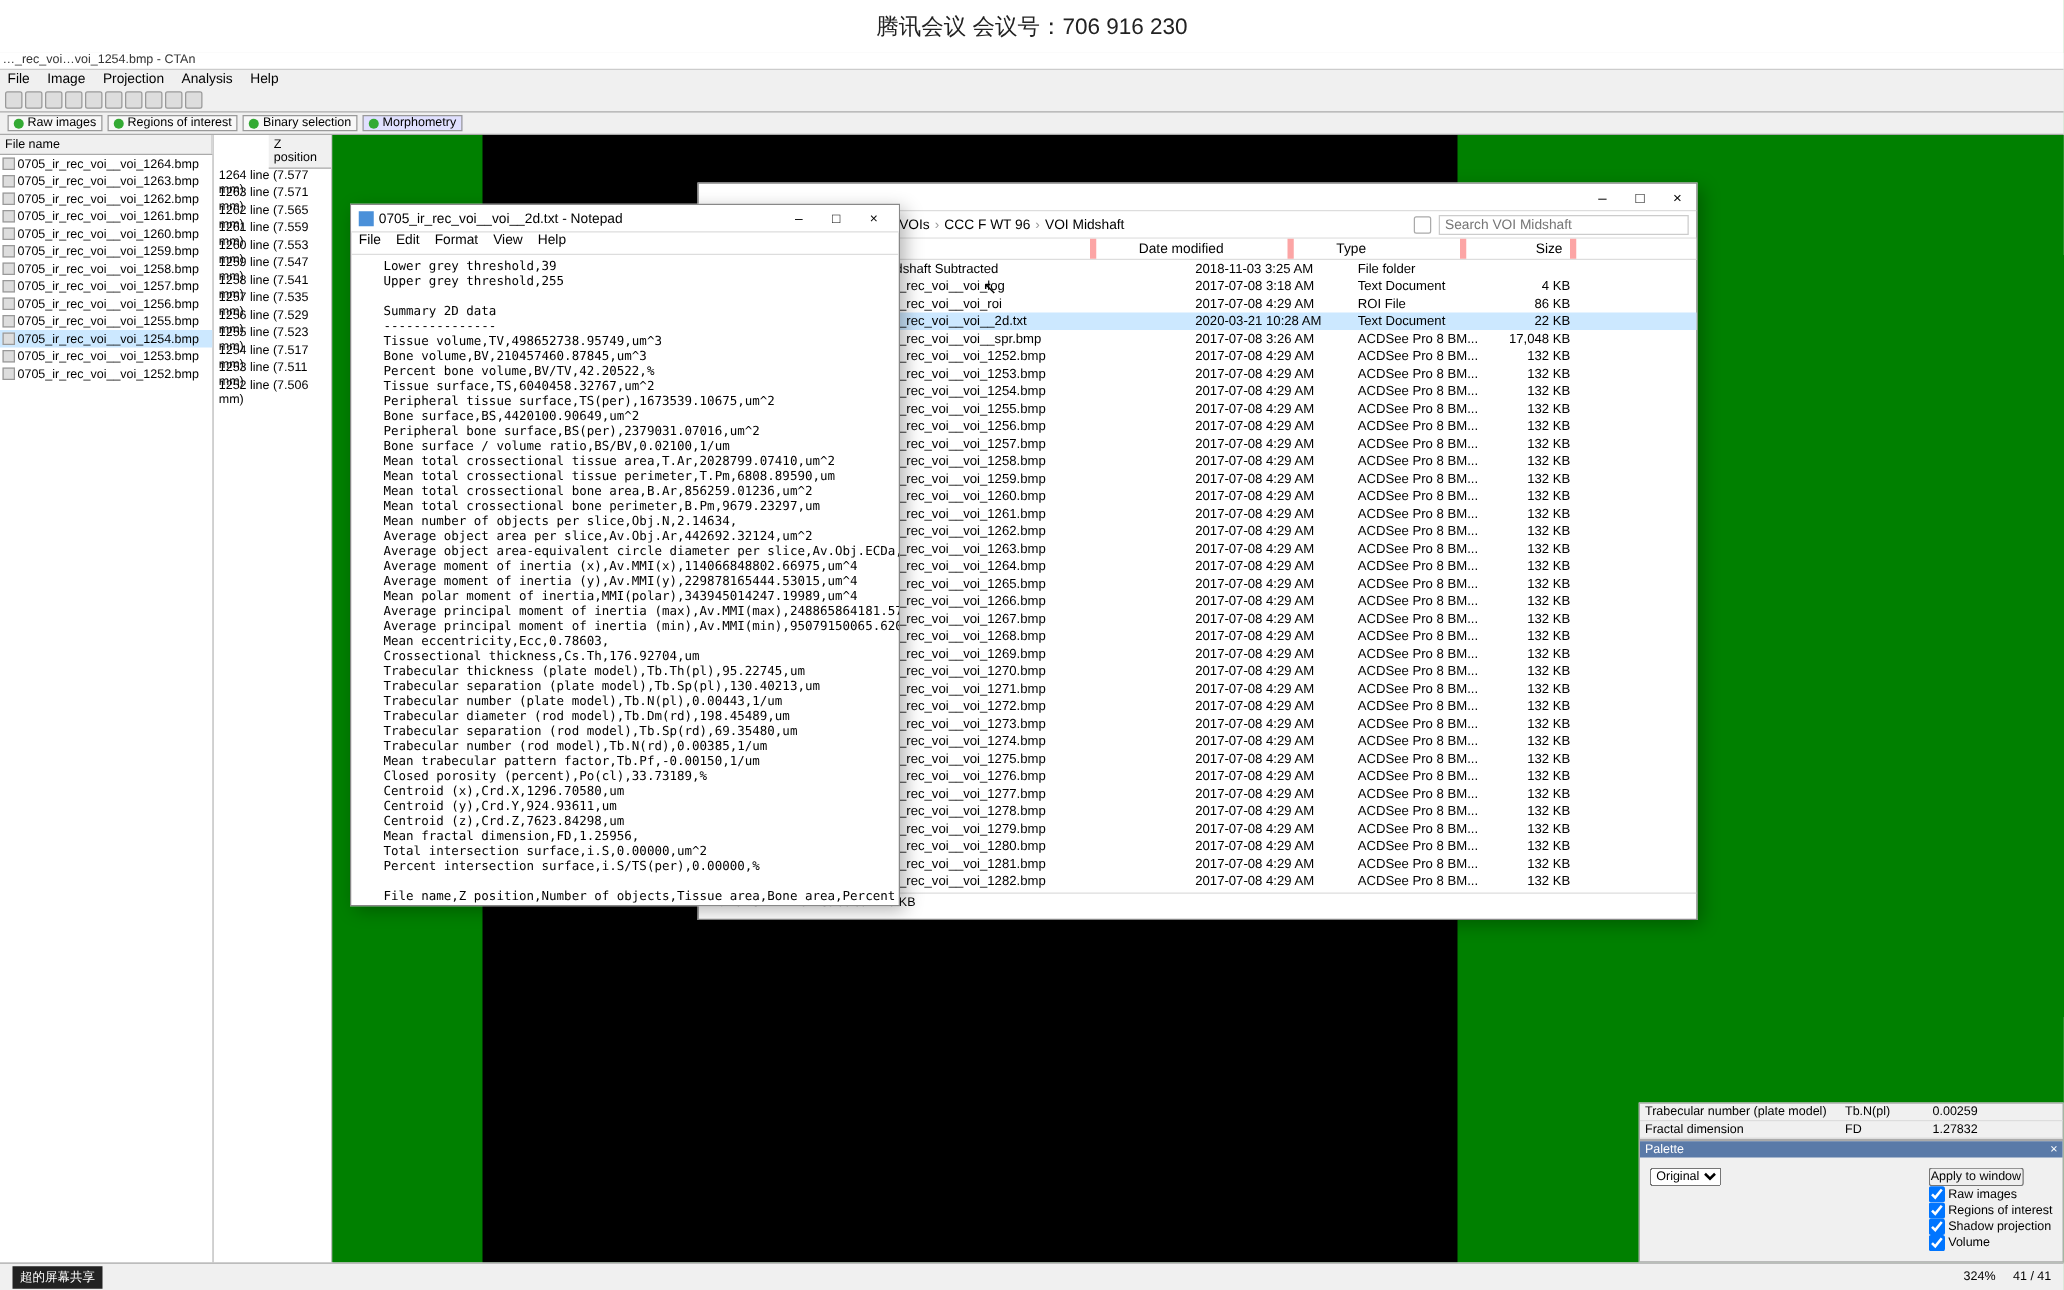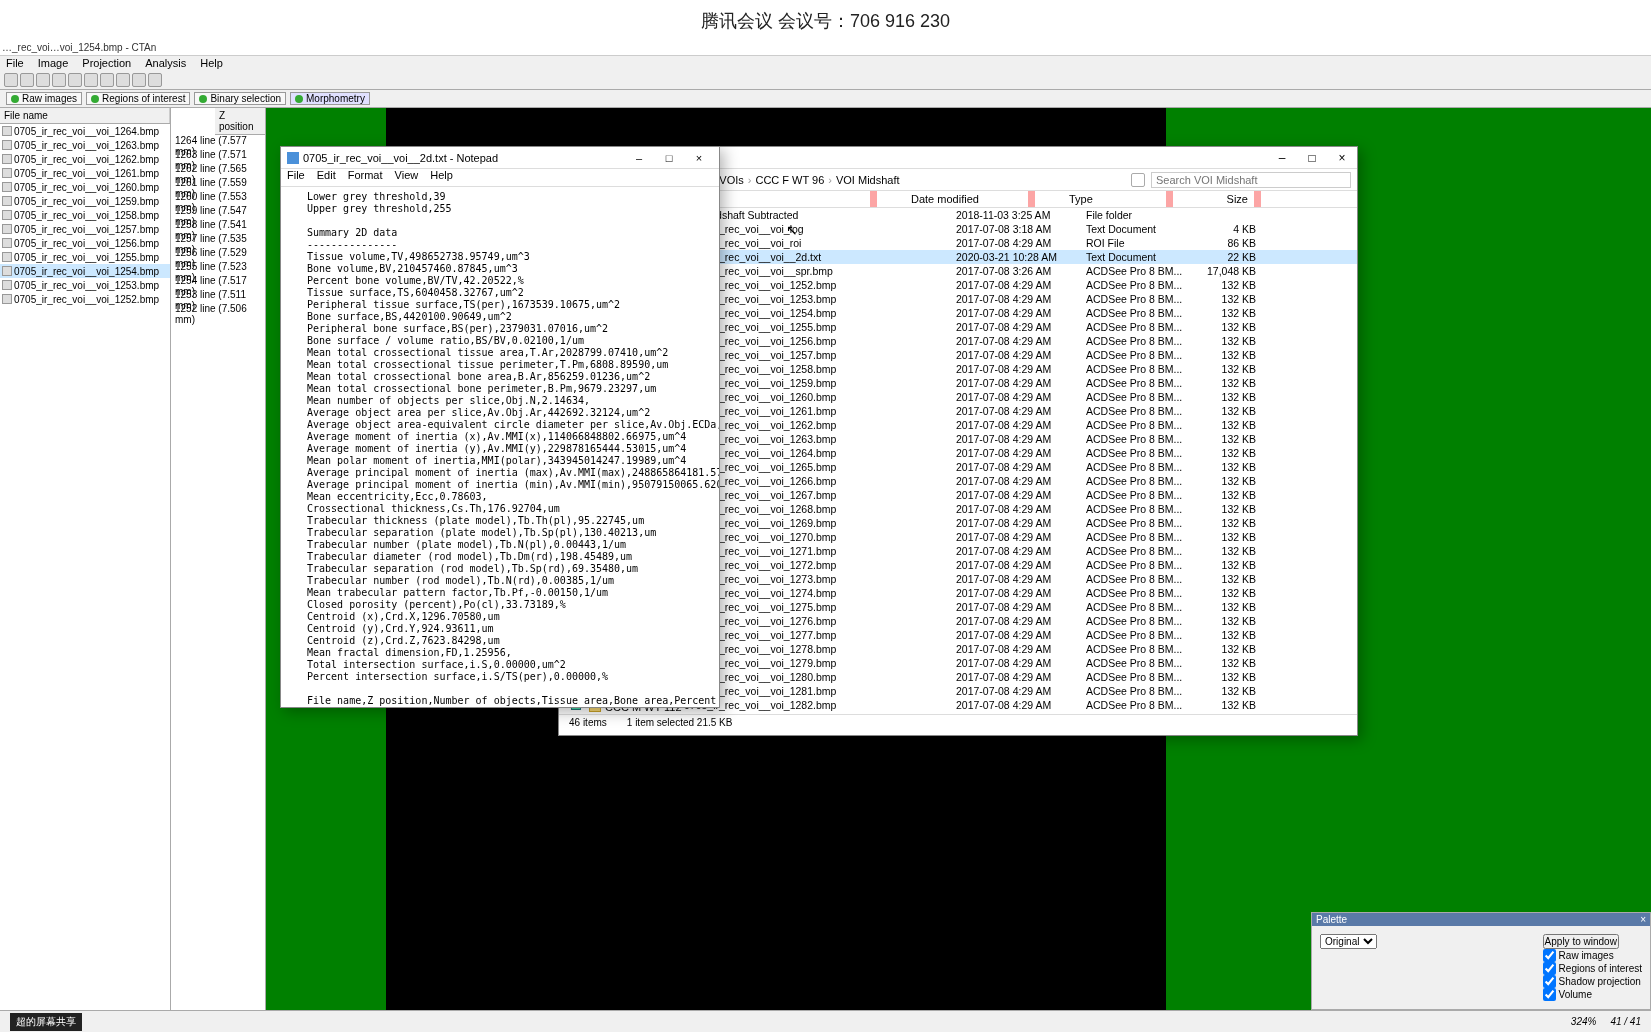--- a/index.html
+++ b/index.html
@@ -46,21 +46,21 @@
 .trab-row .tn { width: 160px; }
 .trab-row .ts { width: 70px; }
 .palette-panel { background: #f0f0f0; border: 1px solid #aaa; font-size: 10px; }
 .palette-header { background: #5a7aa8; color: #fff; padding: 1px 4px; display: flex; justify-content: space-between; }
 .palette-body { padding: 8px; display: flex; gap: 8px; }
 .palette-select { flex: 1; font-size: 10px; }
 .palette-checks { display: flex; flex-direction: column; }
 .palette-checks label { display: flex; align-items: center; gap: 3px; font-size: 10px; }
 
 
-.notepad { position: absolute; top: 146px; left: 280px; width: 440px; height: 562px; background: #fff; border: 1px solid #888; box-shadow: 4px 4px 14px rgba(0,0,0,.3); z-index: 20; }
+.notepad { position: absolute; top: 163px; left: 280px; width: 440px; height: 562px; background: #fff; border: 1px solid #888; box-shadow: 4px 4px 14px rgba(0,0,0,.3); z-index: 20; }
 .np-title { height: 22px; display: flex; align-items: center; padding: 0 6px; font-size: 11px; background: #fff; border-bottom: 1px solid #ddd; justify-content: space-between; }
 .np-title-left { display: flex; align-items: center; gap: 4px; }
 .np-title-left .npicon { width: 12px; height: 12px; background: #4a90d9; }
 .np-ctrls { display: flex; gap: 2px; }
 .np-ctrls div { width: 28px; height: 18px; text-align: center; font-size: 11px; line-height: 18px; }
 .np-menu { height: 18px; display: flex; gap: 12px; padding: 0 6px; font-size: 11px; border-bottom: 1px solid #ddd; }
 .np-body { height: calc(100% - 40px); overflow: auto; padding: 4px 6px; font-family: "Lucida Console", monospace; font-size: 10px; line-height: 12px; white-space: pre; margin-left: 20px; }
 
 
 .explorer { position: absolute; top: 146px; left: 558px; width: 800px; height: 590px; background: #fff; border: 1px solid #888; box-shadow: 4px 4px 14px rgba(0,0,0,.3); z-index: 15; }
@@ -68,21 +68,21 @@
 .ex-ctrls { display: flex; }
 .ex-ctrls div { width: 30px; text-align: center; font-size: 12px; line-height: 22px; }
 .ex-toolbar { height: 22px; border-bottom: 1px solid #ddd; display: flex; align-items: center; padding: 0 6px; font-size: 11px; gap: 6px; justify-content: space-between; }
 .ex-crumb { display: flex; gap: 0; align-items: center; }
 .ex-crumb span { padding: 0 2px; }
 .ex-crumb .sep { color: #999; }
 .ex-search { display: flex; align-items: center; gap: 6px; }
 .ex-search input { width: 200px; font-size: 11px; padding: 1px 4px; border: 1px solid #ccc; }
 .ex-refresh { width: 14px; height: 14px; border: 1px solid #aaa; border-radius: 2px; }
 .ex-cols { display: flex; font-size: 11px; border-bottom: 1px solid #ddd; background: #fff; }
-.ex-cols div { padding: 2px 6px; border-right: 7px solid #fca5a5; margin-left: 28px; }
+.ex-cols div { padding: 2px 6px; border-right: 5px solid #fca5a5; margin-left: 28px; }
 .col-name { width: 290px; }
 .col-date { width: 130px; }
 .col-type { width: 110px; }
 .col-size { width: 60px; text-align: right; }
 .ex-list { height: calc(100% - 82px); overflow-y: auto; font-size: 10.5px; }
 .ex-row { display: flex; align-items: center; height: 14px; padding: 0 6px 0 30px; position: relative; justify-content: center; }
 .ex-row.selected { background: #cce8ff; }
 .ex-row .eicon { position: absolute; left: 12px; width: 10px; height: 10px; }
 .eicon.folder { background: #f7d774; border: 1px solid #c9a227; }
 .eicon.txt { background: #fff; border: 1px solid #999; }
@@ -91,21 +91,21 @@
 .ex-row .ed { width: 130px; }
 .ex-row .et { width: 110px; }
 .ex-row .es { width: 60px; text-align: right; }
 .ex-status { height: 18px; border-top: 1px solid #ddd; font-size: 10px; display: flex; gap: 20px; padding: 2px 10px; }
 .ex-sidebar-item { position: absolute; bottom: 22px; left: 30px; font-size: 11px; display: flex; align-items: center; gap: 4px; }
 .ex-sidebar-item .folder { width: 12px; height: 10px; background: #f7d774; border: 1px solid #c9a227; }
 
 
 .status-bar { position: absolute; bottom: 0; left: 0; right: 0; height: 22px; background: #f0f0f0; border-top: 1px solid #aaa; font-size: 10px; display: flex; justify-content: space-between; align-items: center; padding: 0 10px; }
 .status-left { background: #222; color: #fff; padding: 2px 6px; }
-.status-right { display: flex; gap: 14px; font-style: italic; }
+.status-right { display: flex; gap: 14px; }
 
 .cursor-overlay { position: absolute; top: 222px; left: 786px; font-size: 14px; z-index: 30; pointer-events: none; }
 </style>
 </head>
 <body>
 
 <div class="meeting-banner">腾讯会议 会议号：706 916 230</div>
 
 <div class="ctan">
   <div class="ctan-title">…_rec_voi…voi_1254.bmp - CTAn</div>
@@ -227,20 +227,32 @@
     </div>
     <div class="image-area">
       <div class="image-canvas">
         <div class="black-region">
           <div class="bone-shape"></div>
         </div>
       </div>
     </div>
     <div class="right-peek">
       <div class="spacer"></div>
+      <div class="trab-panel" id="trab-panel">
+          <div class="trab-row">
+            <span class="tn">Trabecular number (plate model)</span>
+            <span class="ts">Tb.N(pl)</span>
+            <span>0.00259</span>
+          </div>
+          <div class="trab-row">
+            <span class="tn">Fractal dimension</span>
+            <span class="ts">FD</span>
+            <span>1.27832</span>
+          </div>
+        </div>
       <div class="palette-panel">
         <div class="palette-header">
           <span>Palette</span>
           <span>×</span>
         </div>
         <div class="palette-body">
           <div style="flex:1">
             <select class="palette-select"><option>Original</option></select>
           </div>
           <div>

